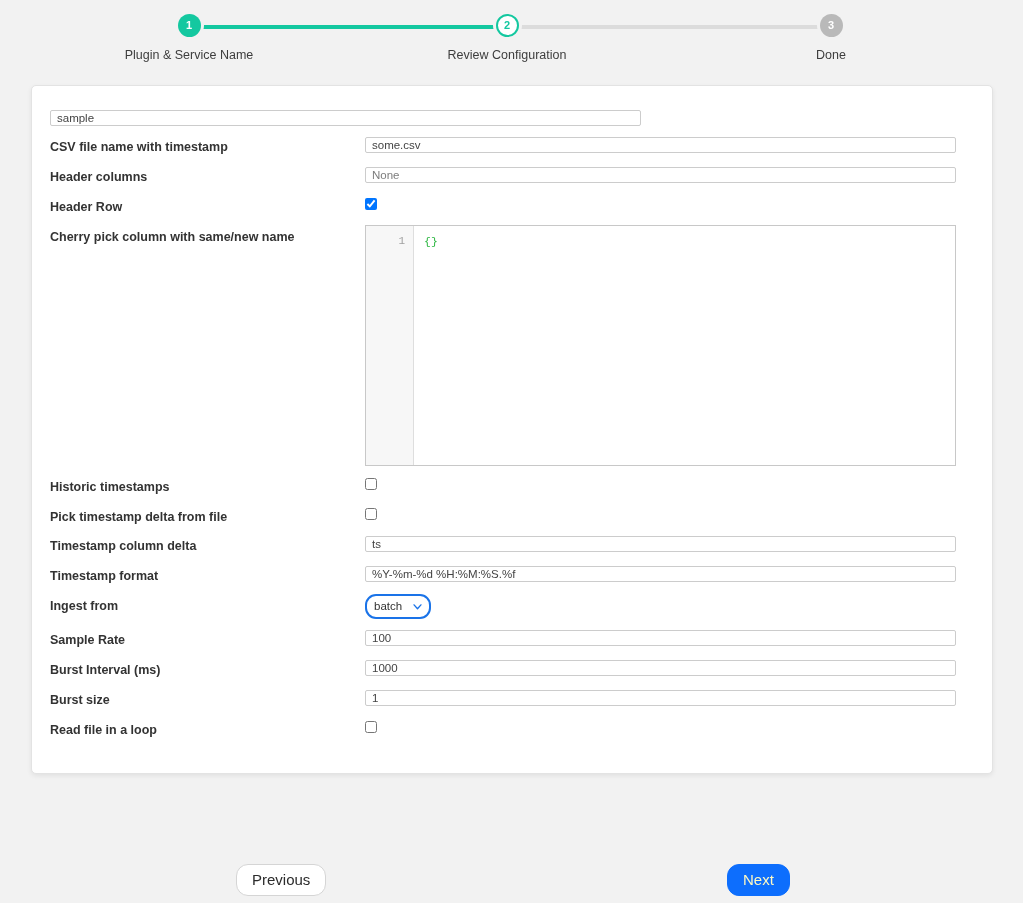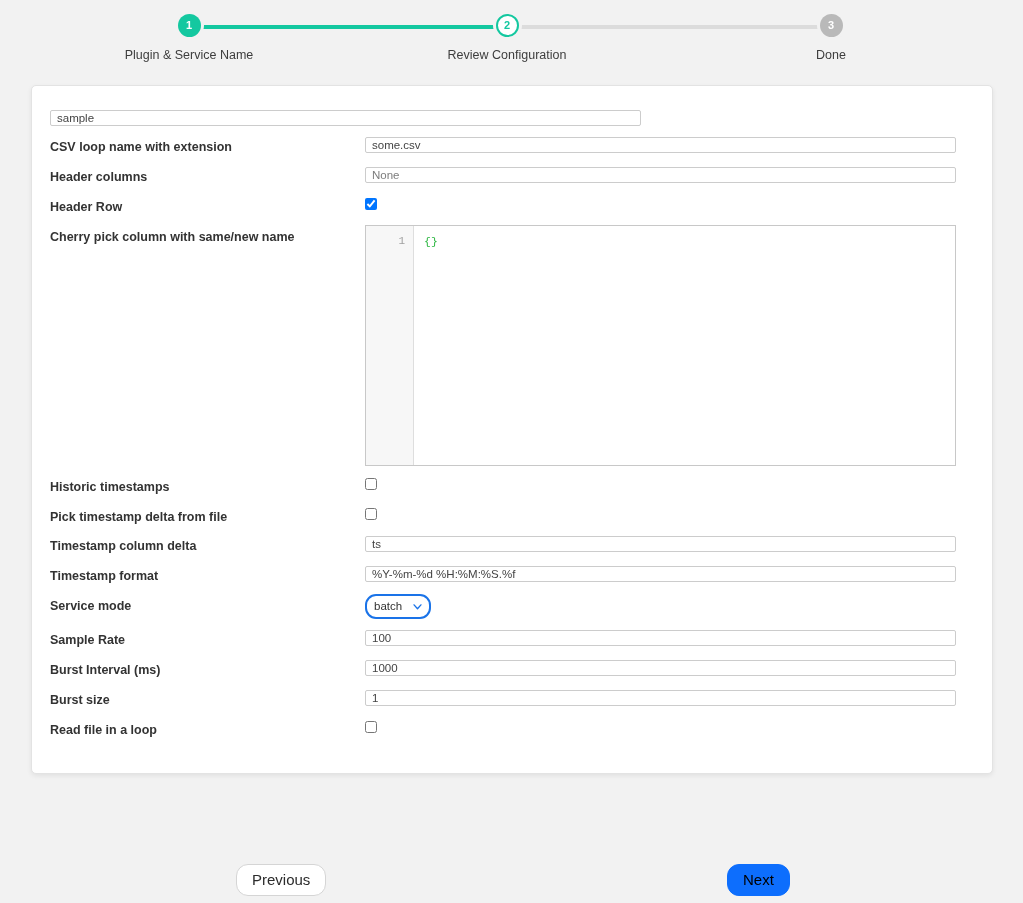--- a/index.html
+++ b/index.html
@@ -231,21 +231,21 @@
     background: #ffffff;
     border: 1px solid #d5d5d5;
     color: #2b2b2b;
   }
   .btn-next {
     position: absolute;
     left: 696px;
     top: 0;
     background: #0d6efd;
     border: 1px solid #0d6efd;
-    color: #000000;
+    color: #fef9c3;
   }
 </style>
 </head>
 <body>
 
 <div class="stepper">
   <div class="stepper-track">
     <div class="stepper-track-fill" id="track-fill" style="width: 50%;"></div>
   </div>
 
@@ -273,21 +273,21 @@
 
 <div class="card">
 
   <div class="form-row">
     <div class="form-control-wrap">
       <input class="text-field" type="text" value="sample" style="">
     </div>
   </div>
 
   <div class="form-row">
-    <div class="form-label">CSV loop name with extension</div>
+    <div class="form-label">CSV file name with timestamp</div>
     <div class="form-control-wrap">
       <input class="text-field" type="text" value="some.csv" style="">
     </div>
   </div>
 
   <div class="form-row">
     <div class="form-label">Header columns</div>
     <div class="form-control-wrap">
       <input class="text-field muted" type="text" value="None" style="">
     </div>
@@ -336,21 +336,21 @@
   </div>
 
   <div class="form-row">
     <div class="form-label">Timestamp format</div>
     <div class="form-control-wrap">
       <input class="text-field" type="text" value="%Y-%m-%d %H:%M:%S.%f" style="">
     </div>
   </div>
 
   <div class="form-row">
-    <div class="form-label">Service mode</div>
+    <div class="form-label">Ingest from</div>
     <div class="form-control-wrap">
       <span class="select-wrap">
         <select class="ingest-select" id="ingest-select"><option value="batch">batch</option></select>
         <svg class="select-caret" viewBox="0 0 10 7">
           <path d="M1 1 L5 5.5 L9 1" fill="none" stroke="#1a73e8" stroke-width="1.6" stroke-linecap="round" stroke-linejoin="round"></path>
         </svg>
       </span>
     </div>
   </div>
 

